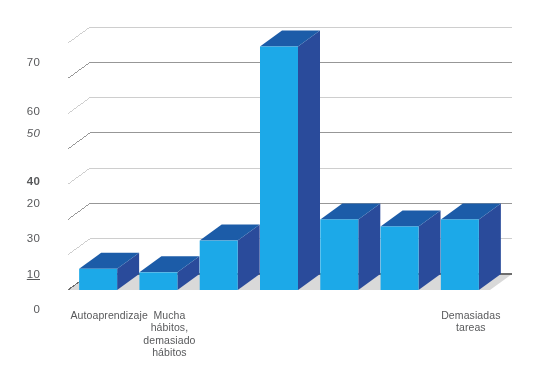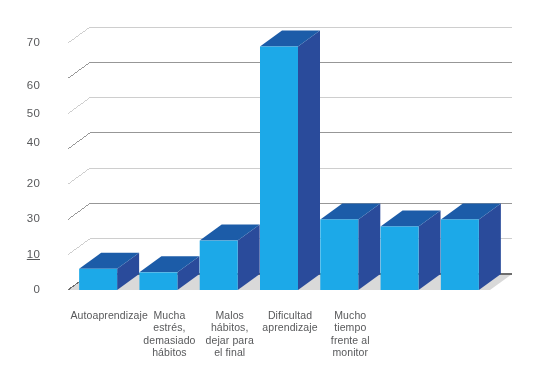--- a/index.html
+++ b/index.html
@@ -17,20 +17,21 @@
   
   .ytick{
     position:absolute;
     right:0;
     width:34px;
     text-align:right;
     font-size:11.5px;
     line-height:11px;
     color:#58595b;
     letter-spacing:0.2px;
+    margin-top:20px;
   }
   #ylabels{position:absolute;left:0;top:0;width:40px;height:320px;}
 
   
   #xlabels{
     position:absolute;
     left:0;top:309px;
     width:541px;height:66px;padding-left:9px;
   }
   .xlab{
@@ -104,46 +105,34 @@
           <rect x="440.85714285714283" y="219.42857142857144" width="38" height="70.57142857142856" fill="#1CA9E8"></rect>
         </g>
       </svg>
   </div>
 
   <div id="ylabels">
       <div class="ytick" style="top: 284px;">0</div>
       <div class="ytick" style="top: 248.714px; text-decoration: underline;">10</div>
       <div class="ytick" style="top: 213.429px;">30</div>
       <div class="ytick" style="top: 178.143px;">20</div>
-      <div class="ytick" style="top: 137px;">40</div>
-      <div class="ytick" style="top: 107.571px;">50</div>
-      <div class="ytick" style="top: 80px;">60</div>
+      <div class="ytick" style="top: 156px; font-weight: bold;">40</div>
+      <div class="ytick" style="top: 107.571px; font-style: italic;">50</div>
+      <div class="ytick" style="top: 86px;">60</div>
       <div class="ytick" style="top: 37px;">70</div>
     </div>
   <div id="xlabels">
       <div class="xlab" style="left: 59.1429px; width: 100px;">
         <div>Autoaprendizaje</div>
       </div>
       <div class="xlab" style="left: 137.429px; width: 64px;">
         <div>Mucha</div>
-        <div>estrés,</div>
+        <div>hábitos,</div>
         <div>demasiado</div>
         <div>hábitos</div>
       </div>
-      <div class="xlab" style="left: 197.714px; width: 64px;">
-        <div>Malos</div>
-        <div>hábitos,</div>
-        <div>dejar para</div>
-        <div>el final</div>
-      </div>
-      <div class="xlab" style="left: 258px; width: 64px;">
-        <div>Dificultad</div>
-        <div>aprendizaje</div>
-      </div>
-      <div class="xlab" style="left: 318.286px; width: 64px;">
-        <div>Mucho</div>
-        <div>tiempo</div>
-        <div>frente al</div>
-        <div>monitor</div>
+      <div class="xlab" style="left: 438.857px; width: 64px;">
+        <div>Demasiadas</div>
+        <div>tareas</div>
       </div>
     </div>
 
 </div>
 
 </body></html>

